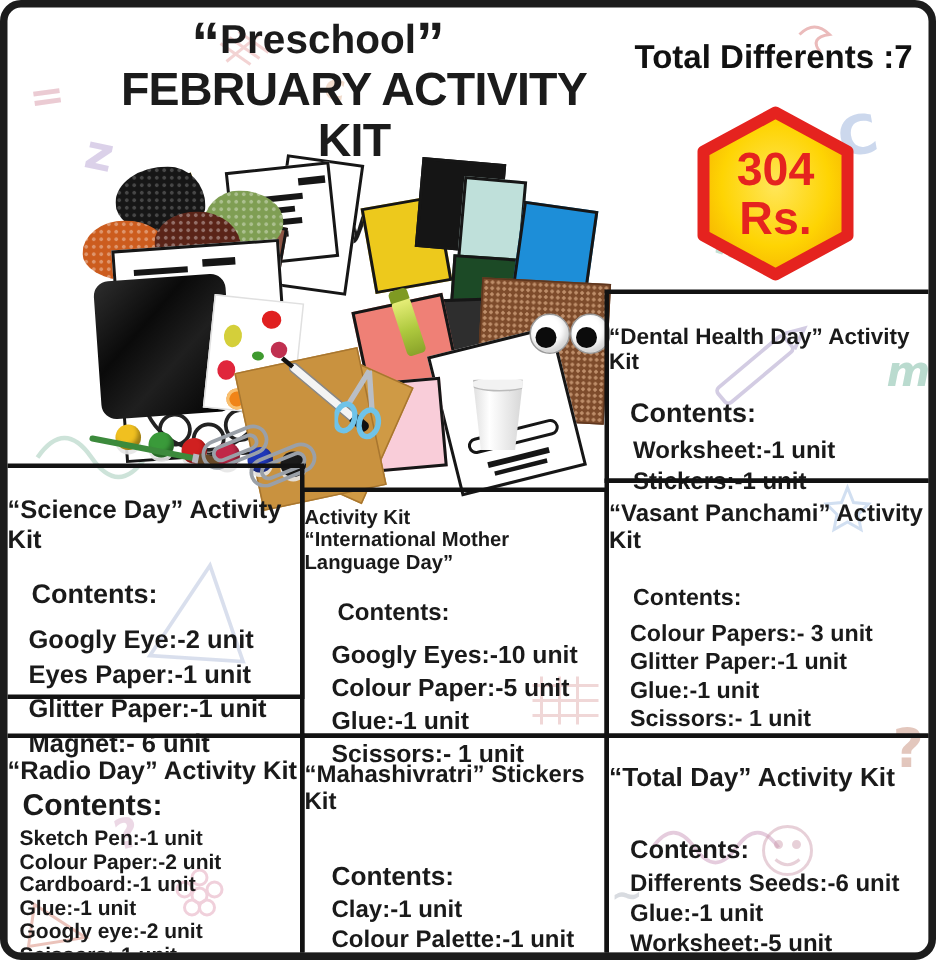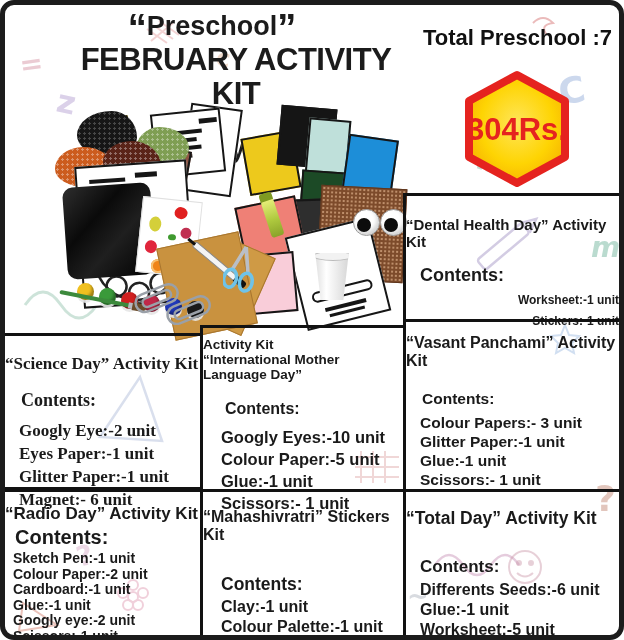--- a/index.html
+++ b/index.html
@@ -16,47 +16,47 @@
   .preschool { font-size:27px; font-weight:bold; line-height:34px; }
   .preschool .q { font-size:38px; line-height:0; vertical-align:-6px; }
   .main-title { font-size:31px; font-weight:bold; letter-spacing:-0.5px; line-height:34px;margin-left:48px; }
   .sub-title { font-size:25px; font-weight:bold; line-height:30px;margin-top:23px; }
   .total-activities { position:absolute; left:418px; top:20px; width:196px;
                       font-size:22px; font-weight:bold; color:#111; }
 
   
   .badge { position:absolute; left:455px; top:64px; width:114px; height:120px; }
   .badge svg { position:absolute; inset:0; }
-  .price-text { position:absolute; inset:0; display:flex; flex-direction:row;
+  .price-text { position:absolute; inset:0; display:flex; flex-direction:column;
                 align-items:center; justify-content:center; gap:0;
                 color:#e5231f; font-weight:bold; font-size:31px; line-height:33px; }
 
   
   .kit { position:absolute; border:3px solid #121212; background:transparent; color:#1a1a1a; }
   .kit-title { font-weight:bold; text-align:left; }
   .contents { font-weight:bold; }
   .kit ul { list-style:none; }
   .kit li { font-weight:bold; }
 
   .k-dental { left:398px; top:188px; width:219px; height:129px; }
   .k-dental .kit-title { font-size:15px; margin-top:20px; }
   .k-dental .contents { font-size:18px; margin:15px 0 4px 14px; }
-  .k-dental li { font-size:12px; line-height:21px; margin-left:16px;text-align:right; }
+  .k-dental li { font-size:16px; line-height:21px; margin-left:16px; }
 
   .k-vasant { left:398px; top:314px; width:219px; height:173px; }
   .k-vasant .kit-title { font-size:16px; margin-top:12px; }
   .k-vasant .contents { font-size:15.5px; margin:20px 0 5px 16px; }
   .k-vasant li { font-size:15.5px; line-height:19px; margin-left:14px; }
 
   .k-pulses { left:398px; top:484px; width:219px; height:149px; }
   .k-pulses .kit-title { font-size:17.5px; margin-top:16px; }
   .k-pulses .contents { font-size:17px; margin:28px 0 3px 14px; }
   .k-pulses li { font-size:16px; line-height:20px; margin-left:14px; }
 
-  .k-science { left:-3px; top:328px; width:201px; height:157px;font-family:Liberation Serif, serif; }
+  .k-science { left:-3px; top:304px; width:201px; height:157px; }
   .k-science .kit-title { font-size:17px; margin-top:18px; }
   .k-science .contents { font-size:18px; margin:16px 0 8px 16px; }
   .k-science li { font-size:17px; line-height:23px; margin-left:14px; }
 
   .k-radio { left:-3px; top:484px; width:201px; height:149px; }
   .k-radio .kit-title { font-size:17px; margin-top:12px; }
   .k-radio .contents { font-size:20px; margin:2px 0 2px 10px; }
   .k-radio li { font-size:14px; line-height:15.5px; margin-left:8px; }
 
   .k-mother { left:195px; top:320px; width:206px; height:167px; }
@@ -224,21 +224,21 @@
     <path d="M18,598 l34,22 l-38,6 z" stroke="#d88878" fill="none" stroke-width="2" opacity="0.5"></path>
     <path d="M560,320 l4,10 10,1 -7,7 2,10 -9,-5 -9,5 2,-10 -7,-7 10,-1 z" stroke="#98b8e0" fill="none" stroke-width="2" opacity="0.45"></path>
   </svg>
 
   <div class="header">
     <div class="preschool"><span class="q">“</span><span>Preschool</span><span class="q">”</span></div>
     <div class="main-title">FEBRUARY ACTIVITY KIT</div>
     <div class="sub-title">for February Month</div>
   </div>
 
-  <div class="total-activities">Total Preschool :7</div>
+  <div class="total-activities">Total Differents :7</div>
 
   <div class="badge">
     <svg viewBox="0 0 114 120">
       <defs>
         <radialGradient id="gold" cx="50%" cy="45%" r="68%">
           <stop offset="0%" stop-color="#ffe65a"></stop>
           <stop offset="55%" stop-color="#fed403"></stop>
           <stop offset="100%" stop-color="#f3a600"></stop>
         </radialGradient>
       </defs>

